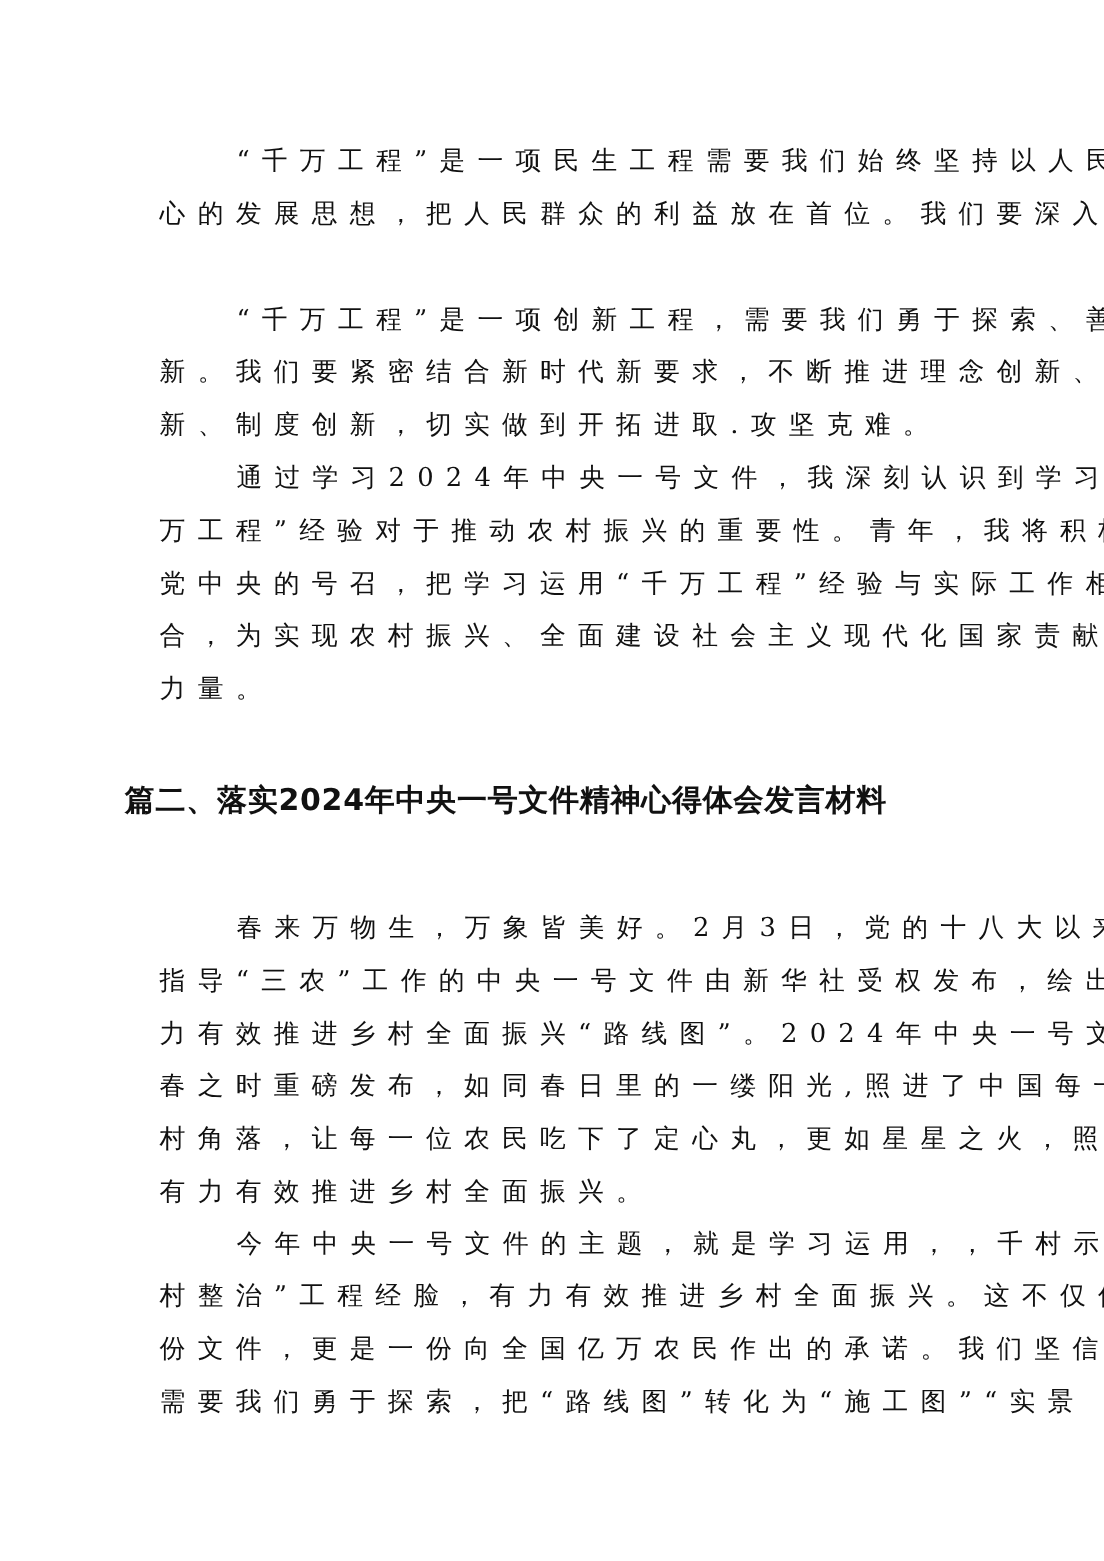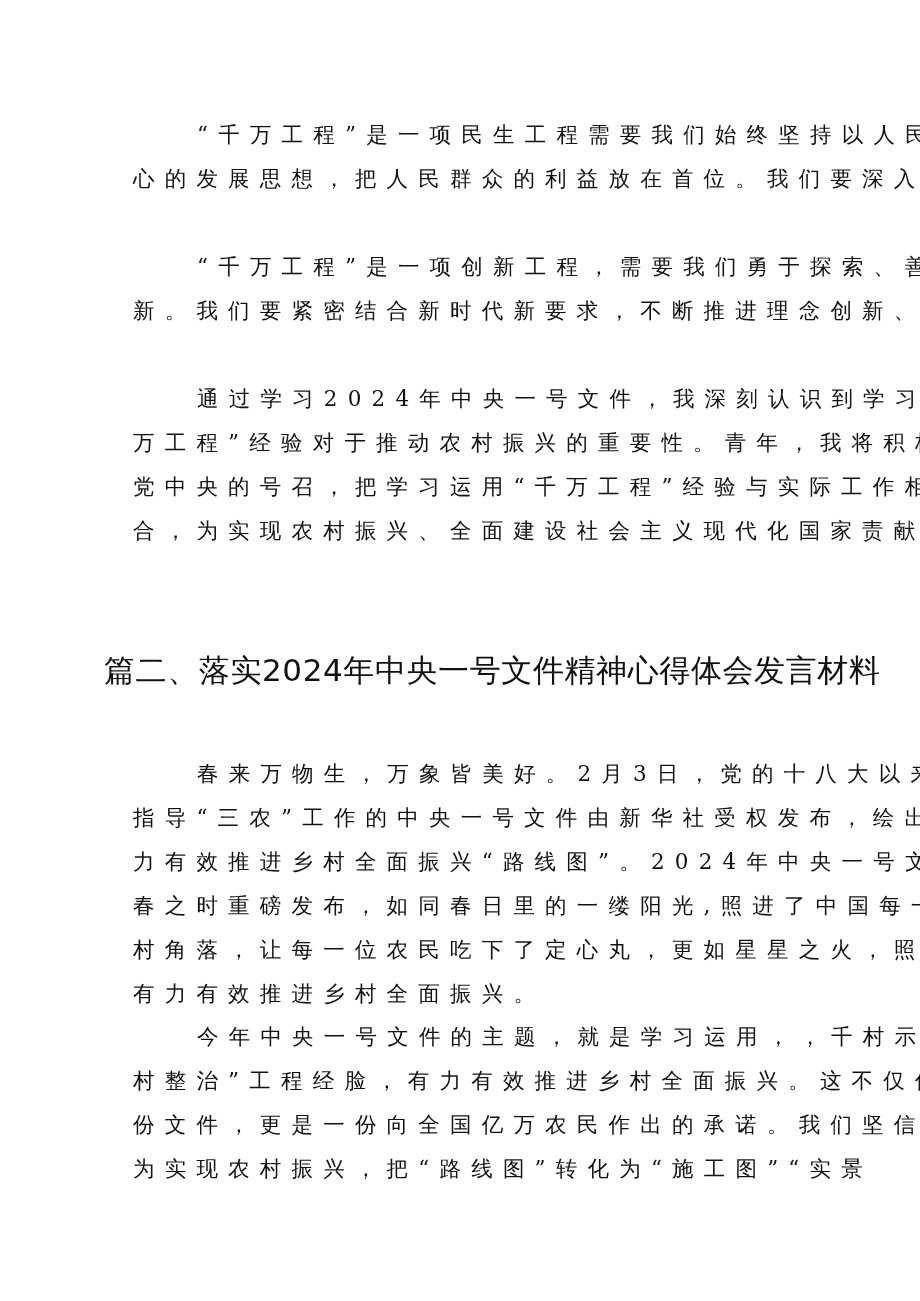--- a/index.html
+++ b/index.html
@@ -1,55 +1,57 @@
 <!DOCTYPE html>
 <html><head>
 <meta charset="utf-8">
 <style>
   html, body { margin: 0; padding: 0; background: #ffffff; }
   body { width: 920px; height: 1301px; position: relative; overflow: hidden; color: #111; }
   .page { position: absolute; left: 0; top: 0; width: 920px; height: 1301px; background: #fff; }
   .para { position: absolute; left: 133px; width: 660px; font-family: "DejaVu Serif", "Liberation Serif", serif; font-size: 21.5px; letter-spacing: 10.2px; line-height: 44px; white-space: nowrap; }
   .line { display: block; height: 44px; }
   .indent { padding-left: 64px; }
-  .heading { position: absolute; left: 104px; top: 650px; font-family: "DejaVu Sans", "Liberation Sans", sans-serif; font-size: 31px; font-weight: normal; letter-spacing: 0.6px; white-space: nowrap; color: #111; }
+  .heading { position: absolute; left: 104px; top: 650px; font-family: "DejaVu Sans", "Liberation Sans", sans-serif; font-size: 25px; font-weight: bold; letter-spacing: 0.6px; white-space: nowrap; color: #111; }
 </style>
 </head>
 <body>
 
 <div class="page">
 
   <div class="para" style="top:113px;">
     <span class="line indent">“千万工程”是一项民生工程需要我们始终坚持以人民为中</span>
     <span class="line">心的发展思想，把人民群众的利益放在首位。我们要深入了解群</span>
   </div>
 
   <div class="para" style="top:245px;">
     <span class="line indent">“千万工程”是一项创新工程，需要我们勇于探索、善于创</span>
     <span class="line">新。我们要紧密结合新时代新要求，不断推进理念创新、实践创</span>
+    <span class="line">新、制度创新，切实做到开拓进取.攻坚克难。</span>
   </div>
 
   <div class="para" style="top:377px;">
     <span class="line indent">通过学习2024年中央一号文件，我深刻认识到学习运用“千</span>
     <span class="line">万工程”经验对于推动农村振兴的重要性。青年，我将积极响应</span>
     <span class="line">党中央的号召，把学习运用“千万工程”经验与实际工作相结</span>
     <span class="line">合，为实现农村振兴、全面建设社会主义现代化国家责献自己的</span>
+    <span class="line">力量。</span>
   </div>
 
   <div class="heading">篇二、落实2024年中央一号文件精神心得体会发言材料</div>
 
   <div class="para" style="top:752px;">
     <span class="line indent">春来万物生，万象皆美好。2月3日，党的十八大以来第12个</span>
     <span class="line">指导“三农”工作的中央一号文件由新华社受权发布，绘出了有</span>
     <span class="line">力有效推进乡村全面振兴“路线图”。2024年中央一号文件在立</span>
     <span class="line">春之时重磅发布，如同春日里的一缕阳光,照进了中国每一个农</span>
     <span class="line">村角落，让每一位农民吃下了定心丸，更如星星之火，照煨着中</span>
     <span class="line">有力有效推进乡村全面振兴。</span>
   </div>
 
   <div class="para" style="top:1015px;">
     <span class="line indent">今年中央一号文件的主题，就是学习运用，，千村示范、万</span>
     <span class="line">村整治”工程经脸，有力有效推进乡村全面振兴。这不仅仅是一</span>
     <span class="line">份文件，更是一份向全国亿万农民作出的承诺。我们坚信，大家</span>
-    <span class="line">为实现农村振兴，把“路线图”转化为“施工图”“实景</span>
+    <span class="line">需要我们勇于探索，把“路线图”转化为“施工图”“实景</span>
   </div>
 
 </div>
 
 </body></html>

